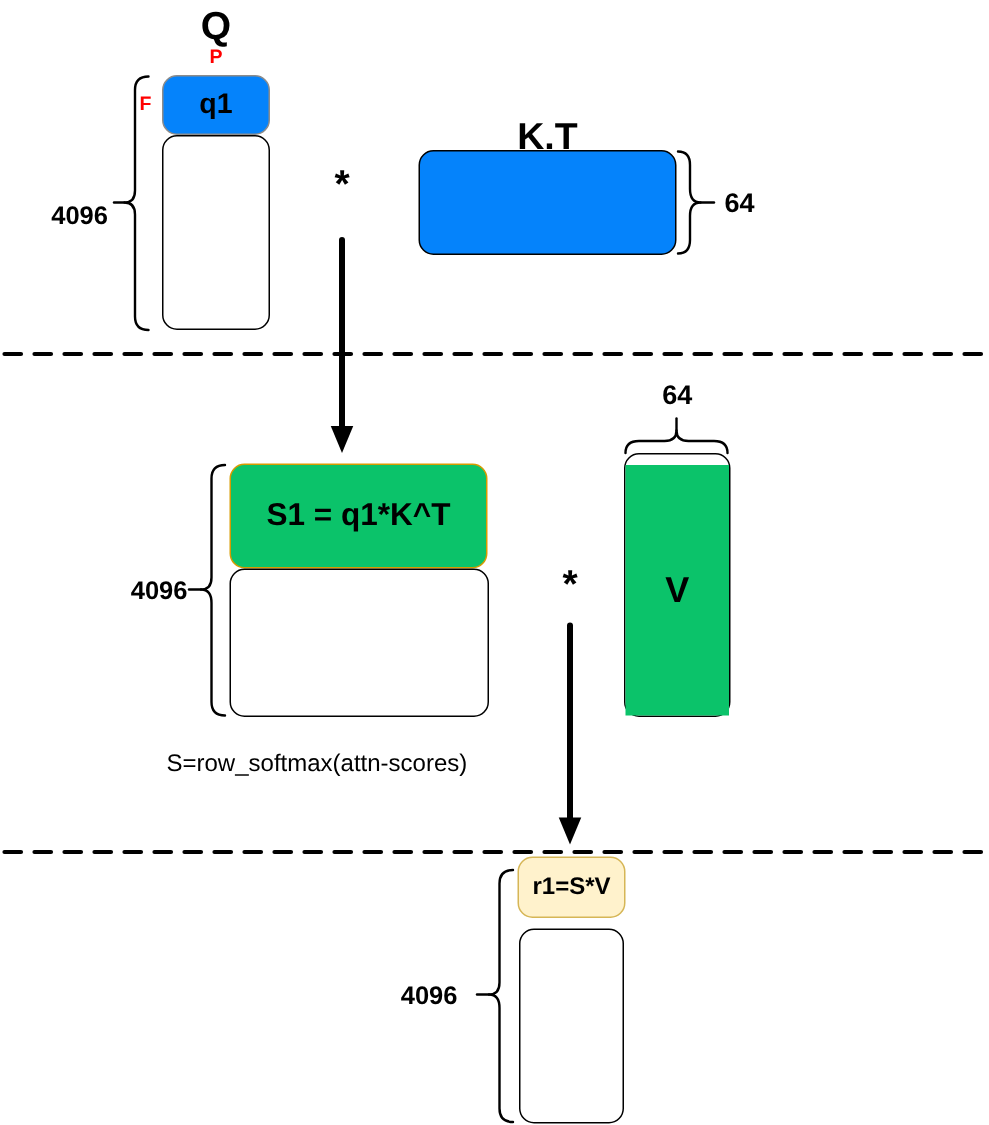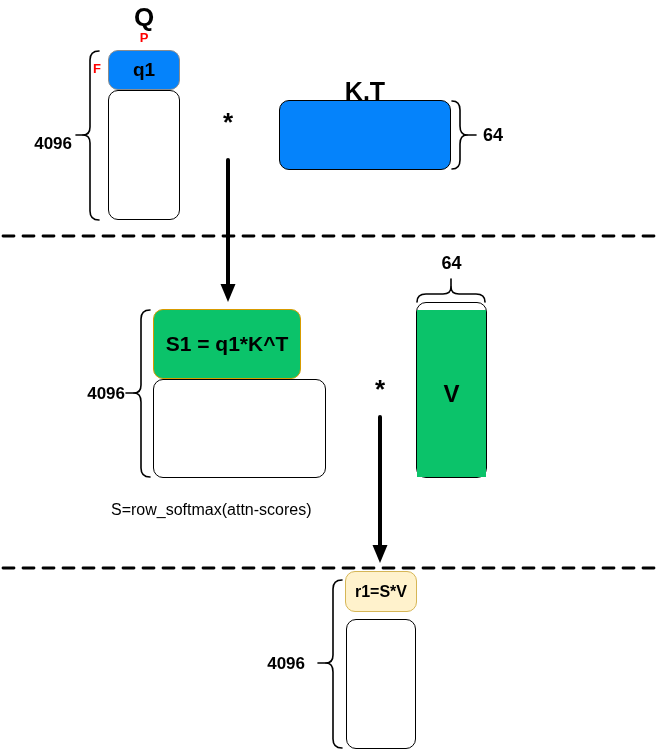--- a/index.html
+++ b/index.html
@@ -11,21 +11,21 @@
   svg.overlay { position:absolute; left:0; top:0; width:659px; height:750px; }
   .lbl { position:absolute; white-space:nowrap; line-height:1.1; }
   .bold { font-weight:bold; }
   .red { color:var(--red,#f00); }
 
   
   .rect { position:absolute; display:flex; align-items:center; justify-content:center;border-radius:10px; }
   .q1-block   { left:108px; top:50px;  width:72px;  height:40px;  background:var(--blue);  border:1px solid #8c8c8c; font-weight:bold; font-size:19px; }
   .q-body     { left:108px; top:90px;  width:72px;  height:130px; background:#fff; border:1.5px solid #000; }
   .kt-block   { left:279px; top:100px; width:172px; height:70px;  background:var(--blue);  border:1.5px solid #000; }
-  .s1-block   { left:153px; top:309px; width:148px; height:70px;  background:var(--green); border:1.5px solid var(--green_border); font-weight:bold; font-size:21px; }
+  .s1-block   { left:153px; top:309px; width:172px; height:70px;  background:var(--green); border:1.5px solid var(--green_border); font-weight:bold; font-size:21px; }
   .s-body     { left:153px; top:379px; width:173px; height:99px;  background:#fff; border:1.5px solid #000; }
   .v-frame    { left:416px; top:302px; width:71px;  height:176px; background:#fff; border:1.5px solid #000; padding-top:7px; display:block; }
   .v-fill     { width:100%; height:100%; background:var(--green); display:flex; align-items:center; justify-content:center; font-weight:bold; font-size:24px; }
   .r1-block   { left:345px; top:571px; width:72px;  height:41px;  background:var(--cream); border:1.5px solid var(--cream_border); font-weight:bold; font-size:16px; }
   .r-body     { left:346px; top:619px; width:70px;  height:130px; background:#fff; border:1.5px solid #000; }
 
   
   .q-title    { left:108px; top:3px;   width:72px;  text-align:center; font-size:26px; }
   .p-label    { left:108px; top:31px;  width:72px;  text-align:center; font-size:13px; }
   .f-label    { left:93px;  top:62px;  width:14px;  text-align:left;   font-size:13px; }

